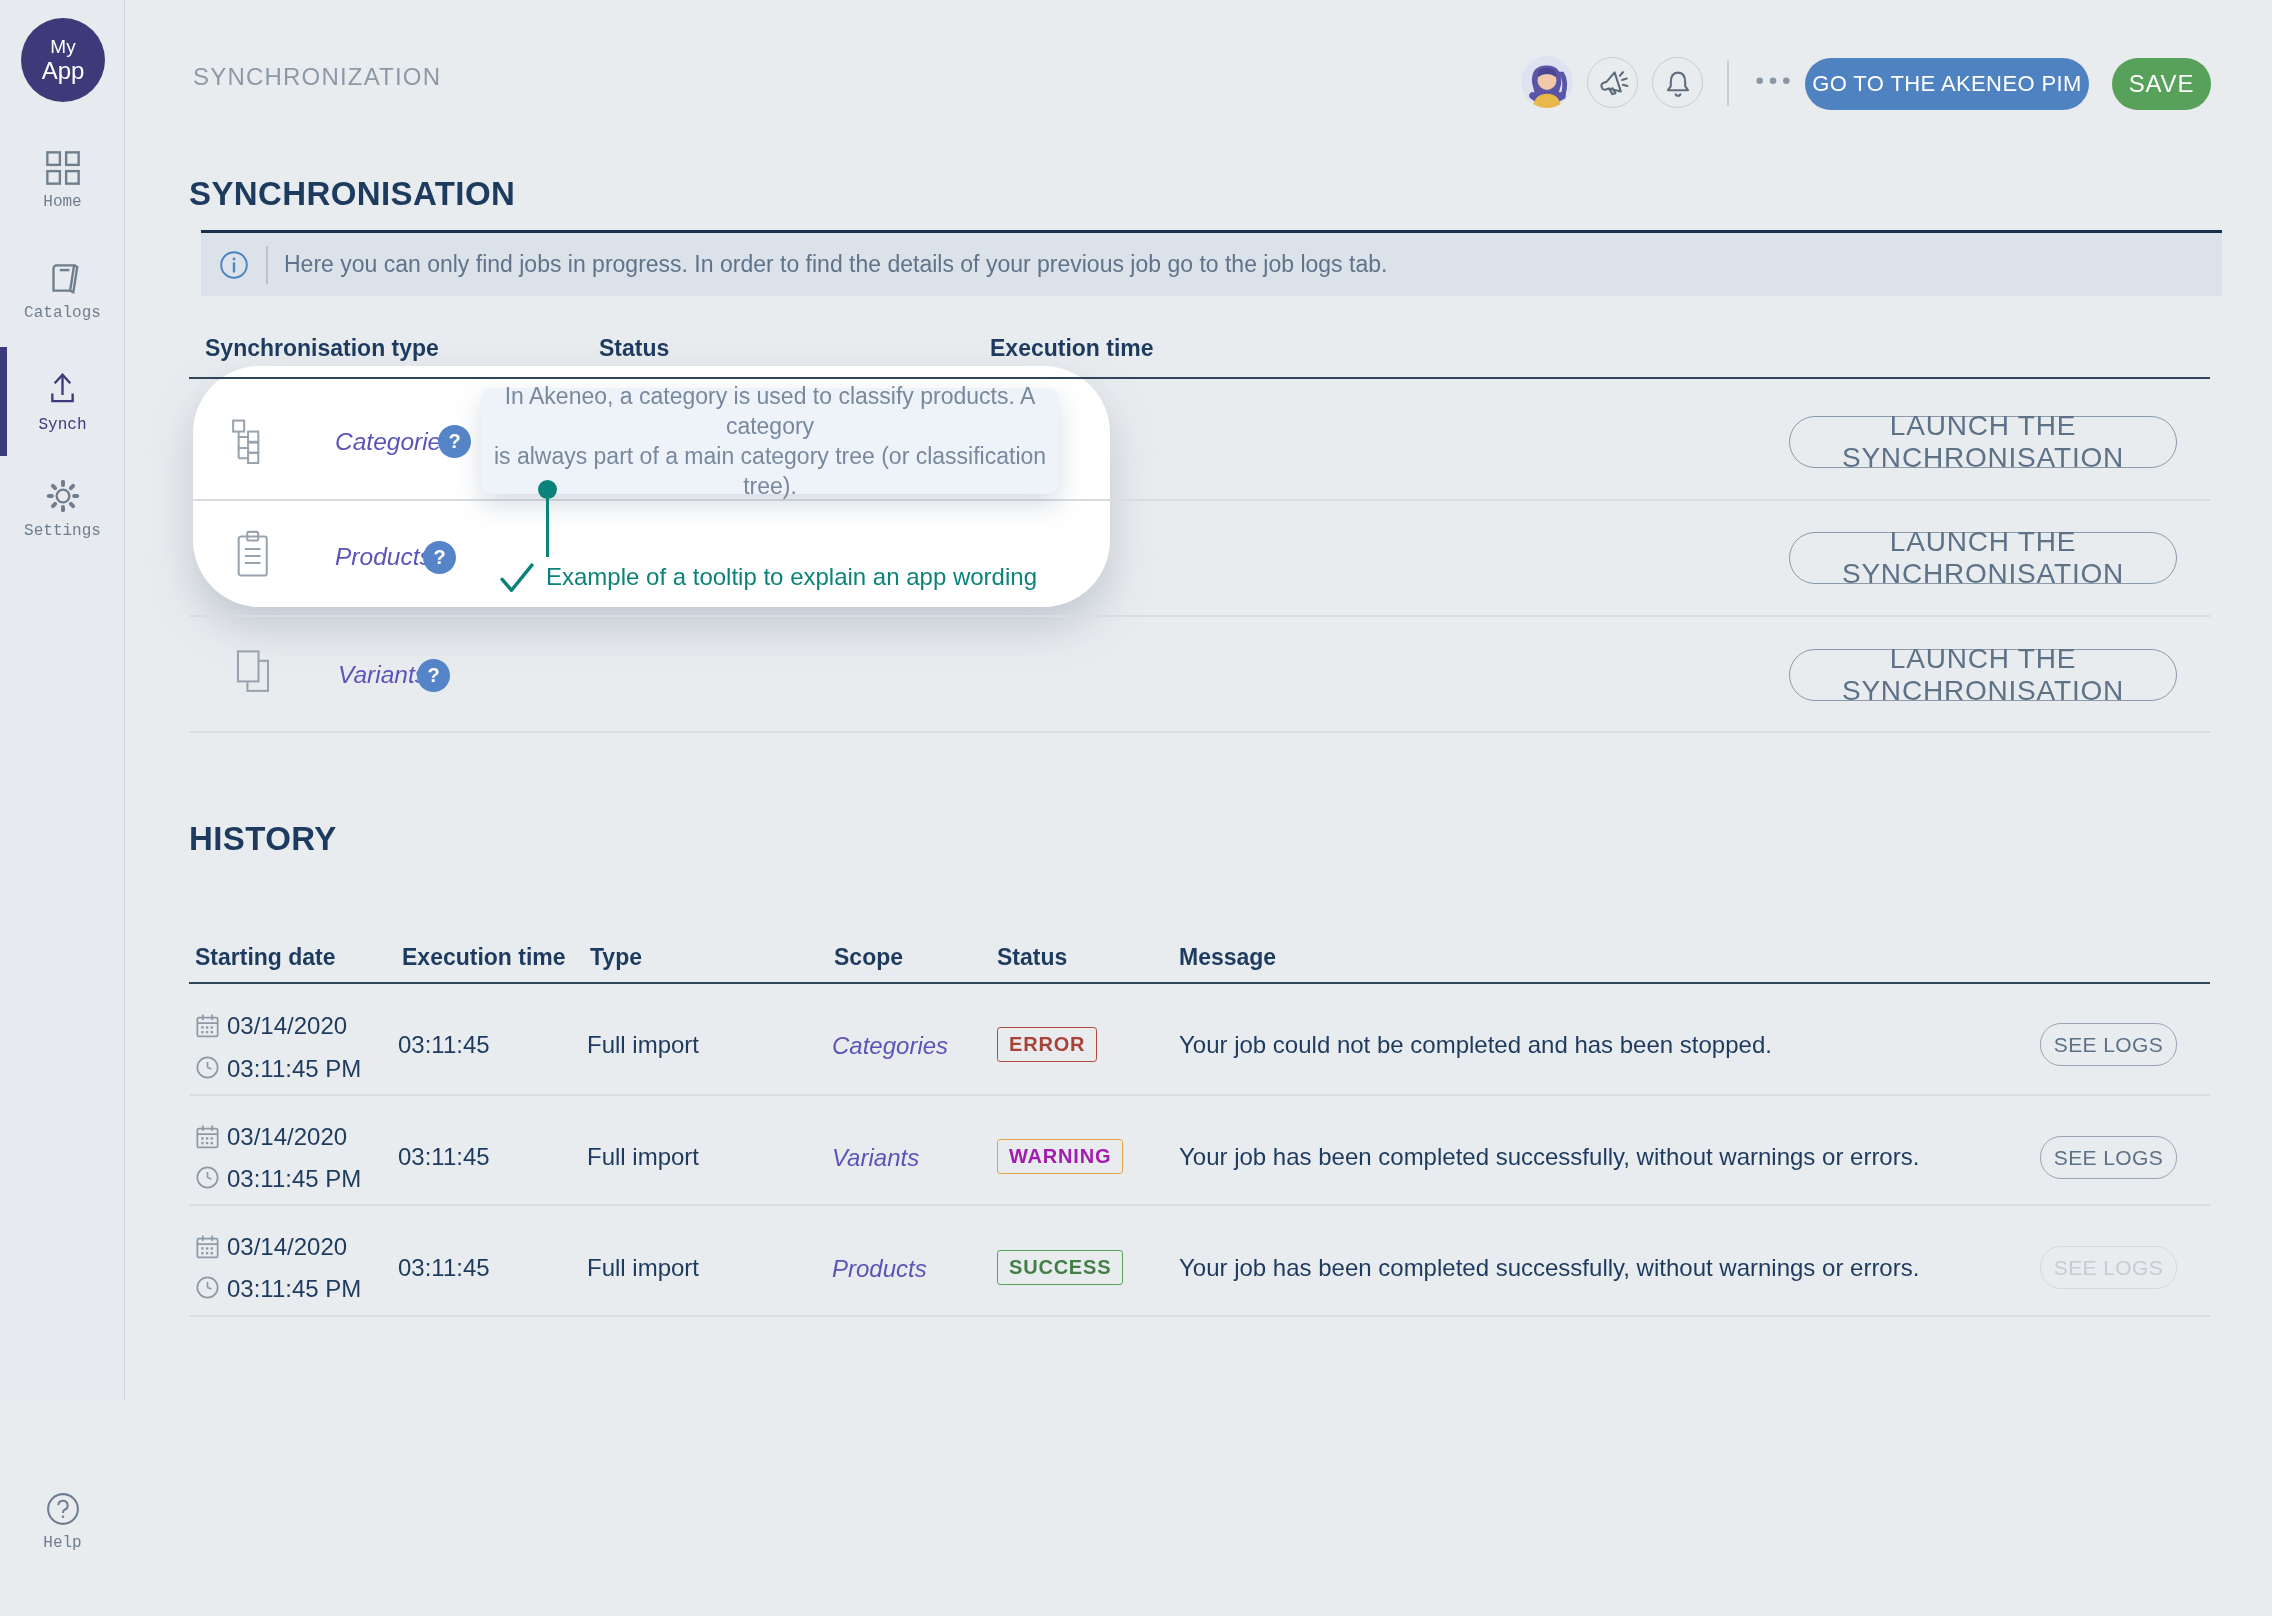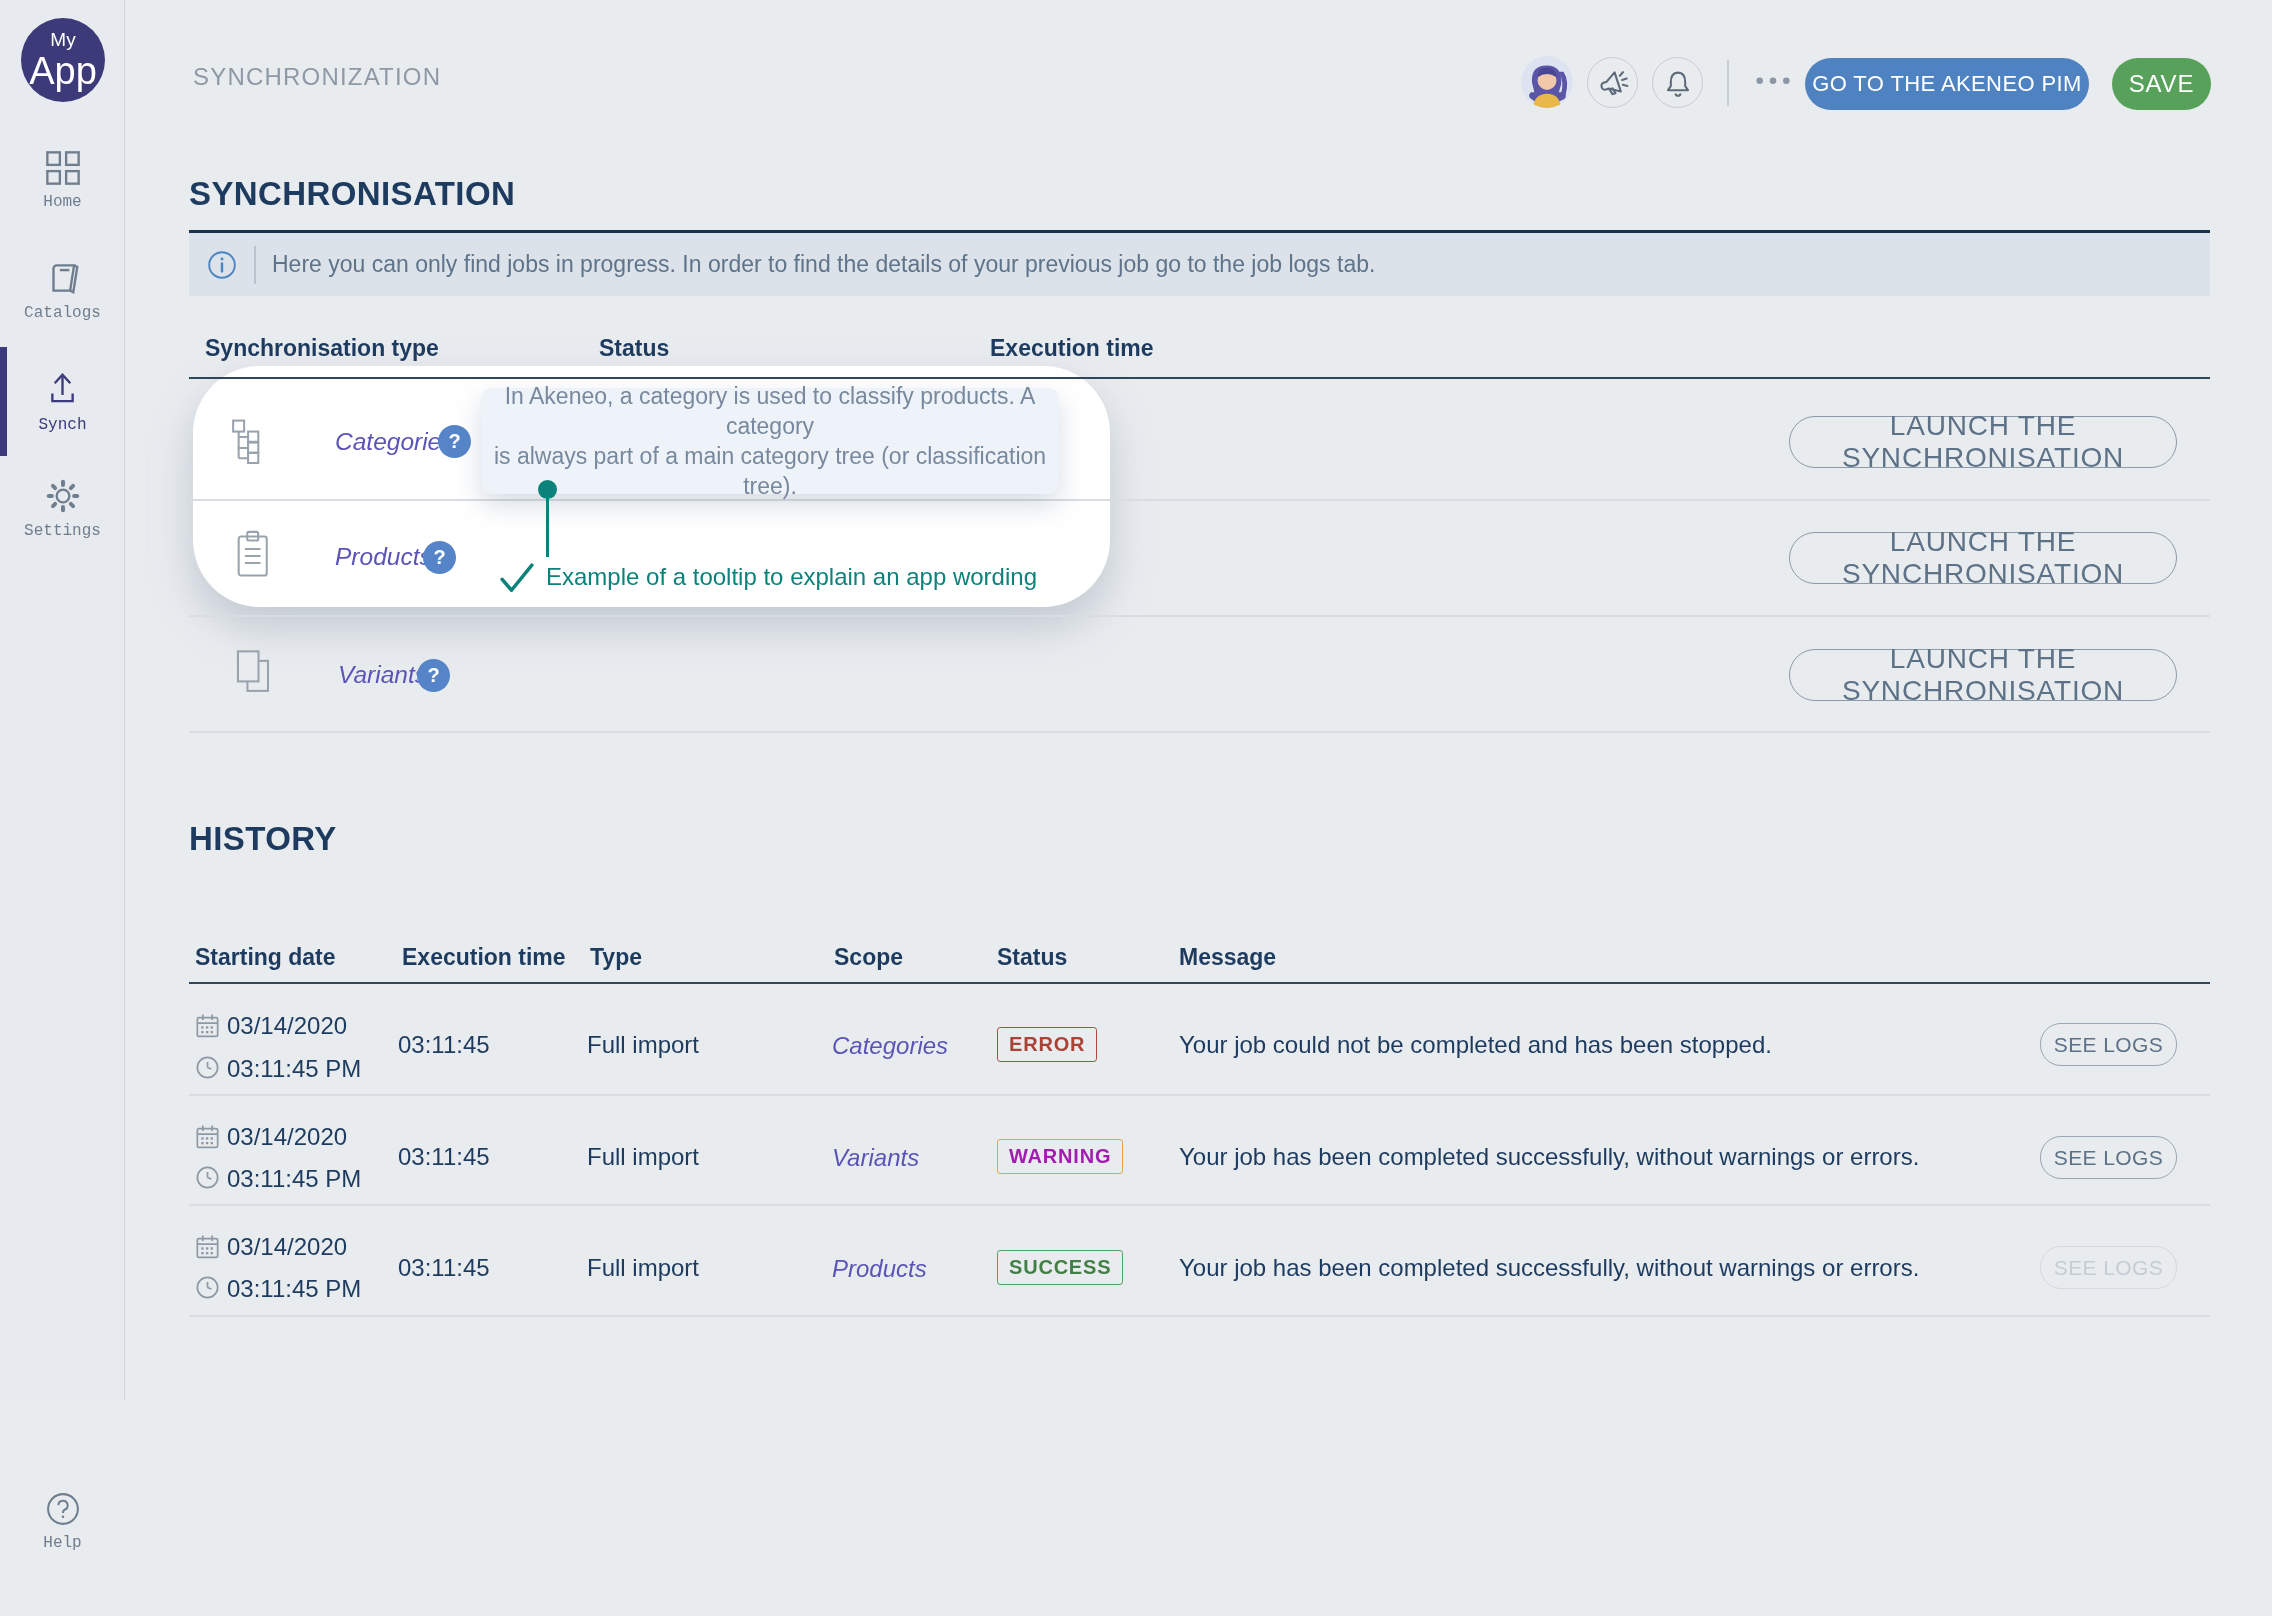--- a/index.html
+++ b/index.html
@@ -4,21 +4,21 @@
 <style>
   * { margin:0; padding:0; box-sizing:border-box; }
   html,body { width:2273px; height:1616px; }
   body { font-family:"Liberation Sans", sans-serif; }
   .page { position:relative; width:2273px; height:1616px; background:#e9ecef; overflow:hidden; }
 
   
   .sidebar { position:absolute; left:0; top:0; width:125px; height:1400px; background:#e7eaee; border-right:0.8px solid #cfd4da; z-index:5;text-align:right; }
   .logo { position:absolute; left:21px; top:18px; width:84px; height:84px; border-radius:50%; background:#3d3a7a; color:#fff; display:flex; flex-direction:column; align-items:center; justify-content:center; line-height:1; cursor:pointer; }
   .logo .l1 { font-size:19px; font-weight:300; margin-bottom:3.2px; }
-  .logo .l2 { font-size:38px; font-weight:400; }
+  .logo .l2 { font-size:24px; font-weight:400; }
   .nav-item { position:absolute; left:0; width:125px; display:flex; flex-direction:column; align-items:center; gap:7px; color:#6f7e8e; cursor:pointer; }
   .nav-item .nav-label { font-size:16px;font-family:Liberation Mono, monospace; }
   .nav-item[data-active="true"] { color:#3b3a7c; }
   .nav-item.with-bar { height:109px; justify-content:center; }
   .nav-item.with-bar[data-active="true"]::before { content:""; position:absolute; left:0; top:0; width:7px; height:100%; background:#3b3a7c; }
   .nav-icon { display:block; }
 
   
   .top-title { position:absolute; left:193px; top:63px; font-size:24px; letter-spacing:1.2px; color:#8e99a6; }
   .avatar { position:absolute; left:1521px; top:56px; width:52px; height:52px; border-radius:50%; overflow:hidden; cursor:pointer; }
@@ -184,21 +184,21 @@
         <circle cx="23" cy="6" r="4.2"></circle>
         <circle cx="40" cy="6" r="4.2"></circle>
     </svg>
   </div>
 
   <button class="btn btn-pim">GO TO THE AKENEO PIM</button>
   <button class="btn btn-save">SAVE</button>
 
   <div class="section-title" style="top:175px;">SYNCHRONISATION</div>
 
-  <div class="info-banner" style="top:230px;">
+  <div class="info-banner" style="top:230px;margin-left:12px;">
     <span class="info-i">
       <svg width="32" height="32" viewBox="0 0 40 40" fill="none" stroke="currentColor" stroke-width="2.4">
         <circle cx="20" cy="20" r="16"></circle>
         <path d="M20 18 v10" stroke-width="3" stroke-linecap="round"></path>
         <circle cx="20" cy="12.5" r="1.8" fill="currentColor" stroke="none"></circle>
       </svg>
     </span>
     <span class="v"></span>
     <span class="txt">Here you can only find jobs in progress. In order to find the details of your previous job go to the job logs tab.</span>
   </div>

